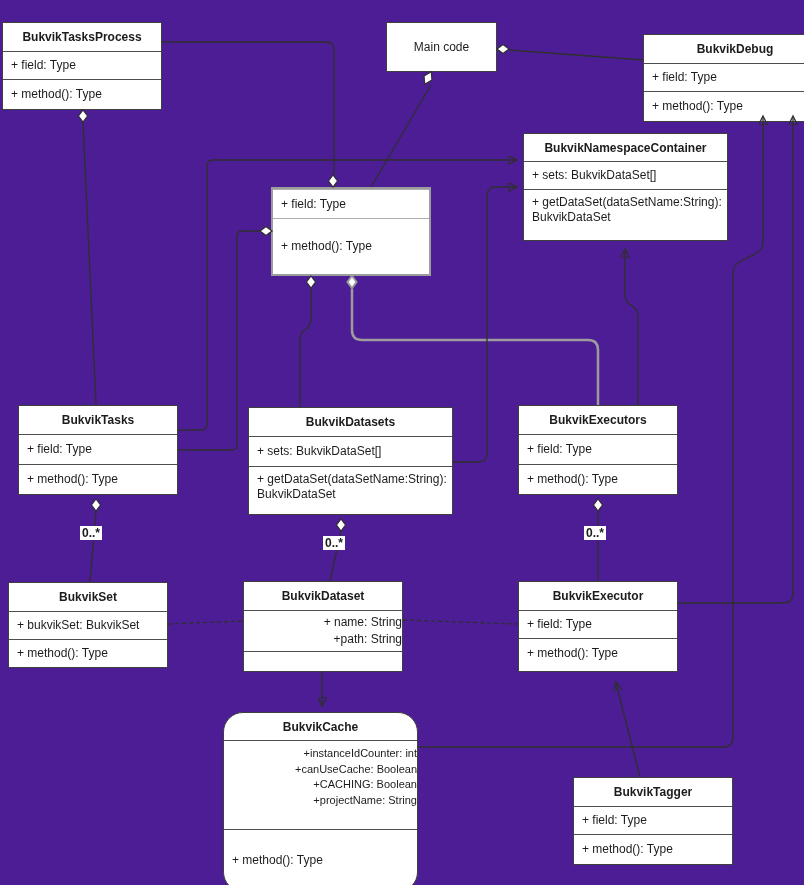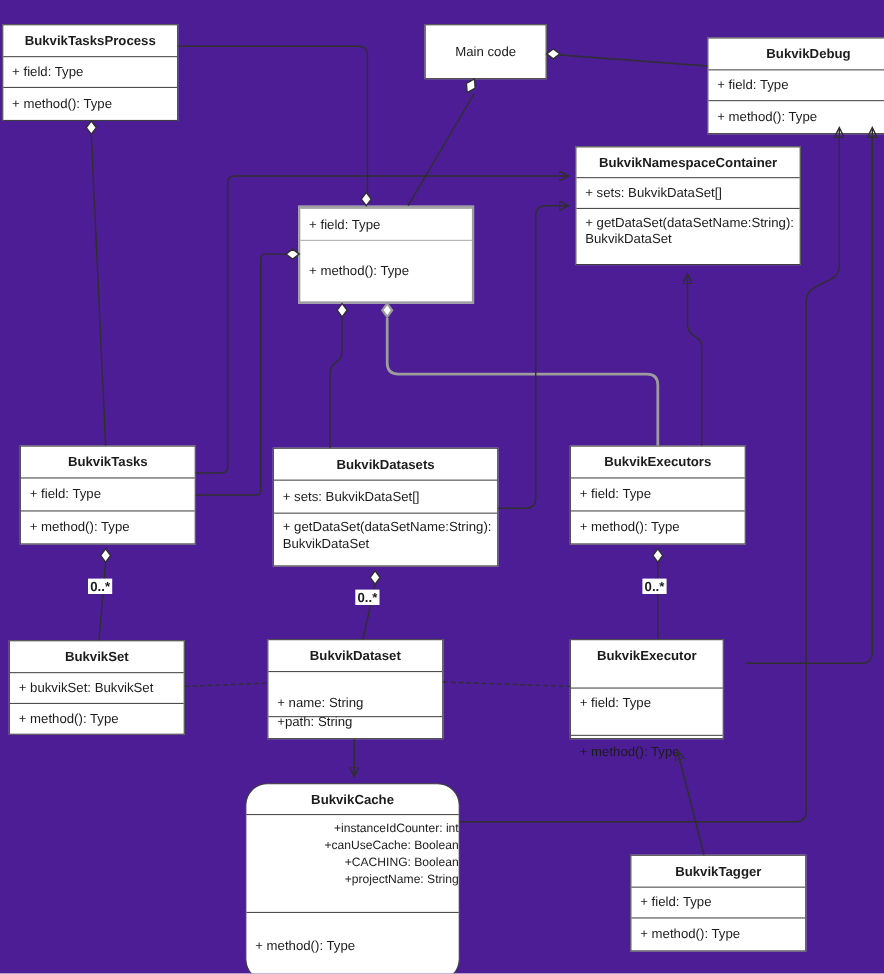--- a/index.html
+++ b/index.html
@@ -108,28 +108,28 @@
     <div class="cmp" style="height:28px;">
         <span class="line">+ bukvikSet: BukvikSet</span>
       </div>
     <div class="cmp" style="flex:1 1 auto;">
         <span class="line">+ method(): Type</span>
       </div>
   </div>
 
   <div class="cls" style="left:243px;top:581px;width:160px;height:91px;">
     <div class="title-cmp" style="height:28px;">BukvikDataset</div>
-    <div class="cmp top" style="height:41px;line-height:17px;padding-top:20px;">
+    <div class="cmp top" style="height:41px;line-height:17px;padding-top:3px;align-items:flex-end;">
       <span class="line">+ name: String</span>
       <span class="line">+path: String</span>
     </div>
     <div class="cmp" style="flex:1 1 auto;"></div>
   </div>
 
-  <div class="cls" style="left:518px;top:581px;width:140px;height:91px;gap:15px;">
+  <div class="cls" style="left:518px;top:581px;width:160px;height:91px;">
     <div class="title-cmp" style="height:28px;">BukvikExecutor</div>
     <div class="cmp" style="height:28px;">
         <span class="line">+ field: Type</span>
       </div>
     <div class="cmp" style="height:29px;">
         <span class="line">+ method(): Type</span>
       </div>
   </div>
 
   <div class="cls" style="left:223px;top:712px;width:195px;height:180px;border-radius:20px;">

